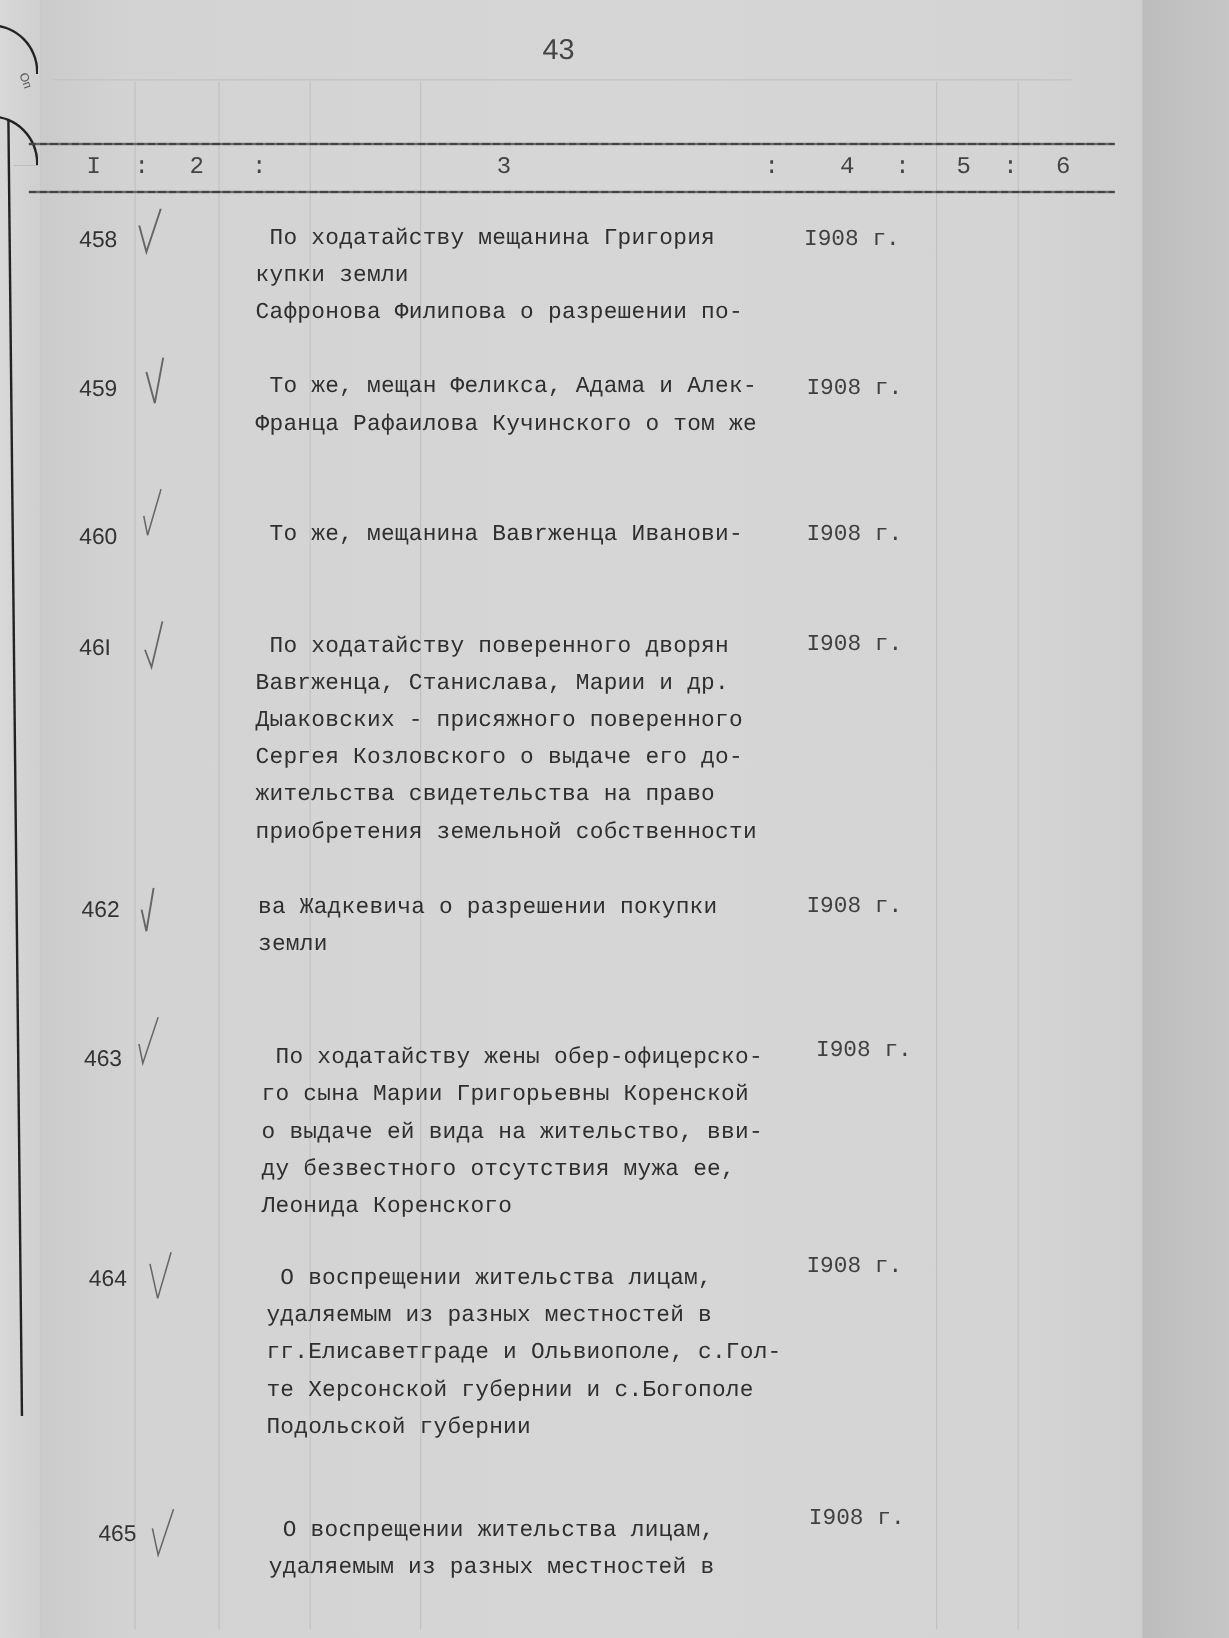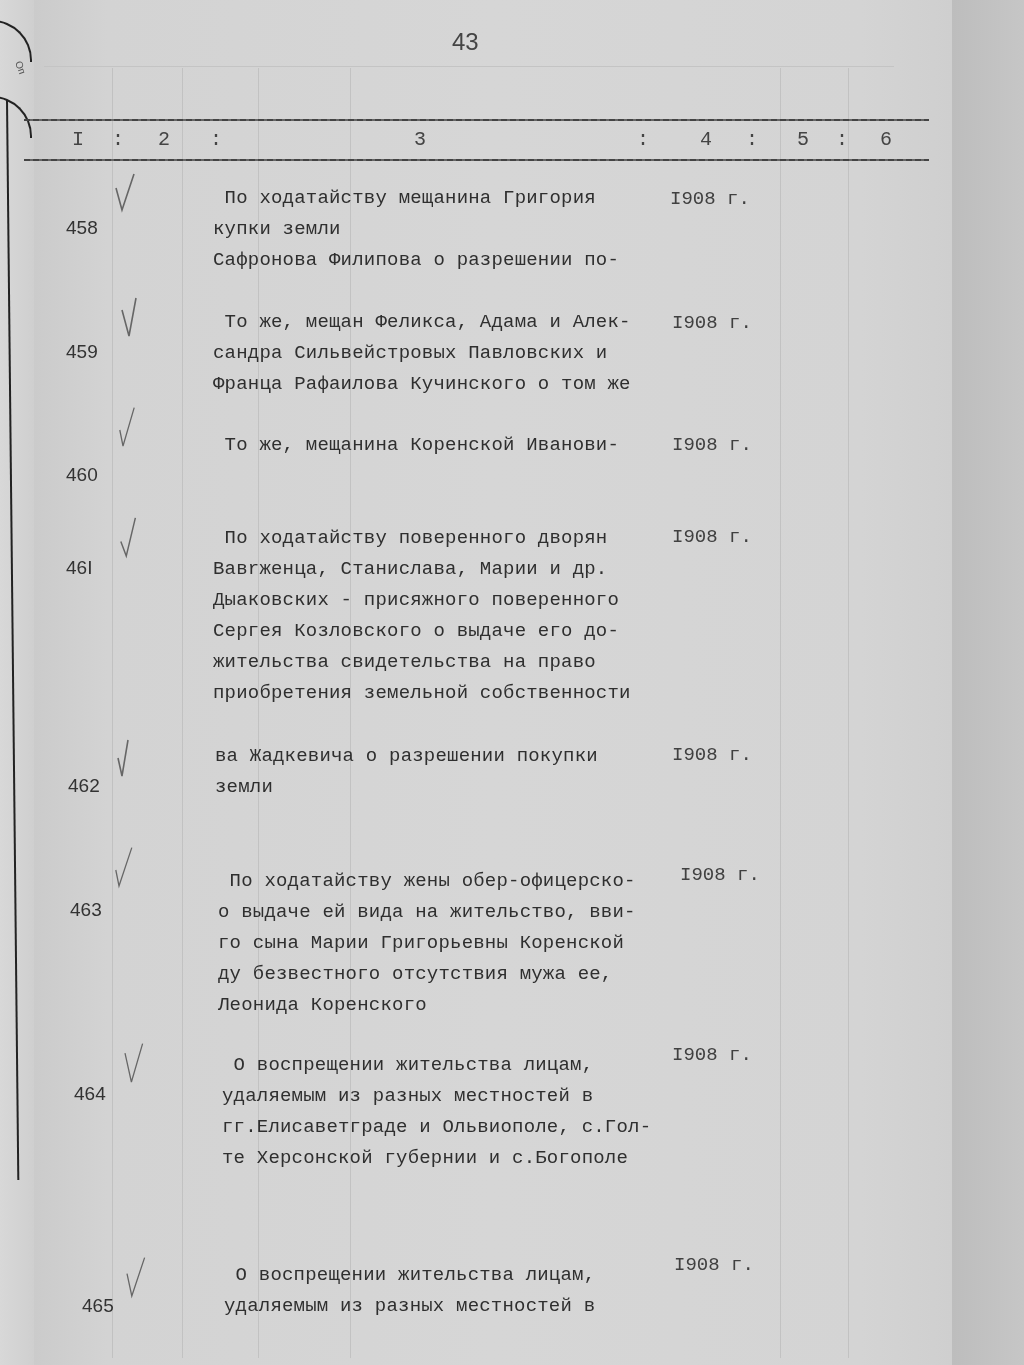--- a/index.html
+++ b/index.html
@@ -105,21 +105,20 @@
     .entry {
       position: absolute;
       left: 0; width: 1024px;
     }
     .entry-num {
       position: absolute;
       font-size: 19px;
       color: #333;
       font-family: "Liberation Sans", sans-serif;
       letter-spacing: 0px;
-      margin-top: 27px;
     }
     .check {
       position: absolute;
       width: 22px;
       height: 40px;
     }
     .check svg {
       width: 100%; height: 100%;
       overflow: visible;
     }
@@ -189,32 +188,32 @@
   <div class="entry-year" style="left:670px; top:188px;">I908 г.</div>
 </div>
 
 <div class="entry">
   <div class="entry-num" style="left:66px; top:314px;">459</div>
   <div class="check" style="left:120px; top:296px;">
     <svg viewBox="0 0 22 40">
         <path d="M2 14 L9 40 L16 2" fill="none" stroke="#666" stroke-width="1.6"></path>
       </svg>
   </div>
-  <div class="entry-text" style="left:213px; top:307px;"><div> То же, мещан Феликса, Адама и Алек-</div><div>сандра Сильвейстровых Павловских и</div><div>Франца Рафаилова Кучинского о том же</div></div>
+  <div class="entry-text" style="left:213px; top:307px;"><div> То же, мещан Феликса, Адама и Алек-</div><div>Франца Рафаилова Кучинского о том же</div></div>
   <div class="entry-year" style="left:672px; top:312px;">I908 г.</div>
 </div>
 
 <div class="entry">
   <div class="entry-num" style="left:66px; top:437px;">460</div>
   <div class="check" style="left:116px; top:406px;">
     <svg viewBox="0 0 22 50">
         <path d="M2 30 L6 50 L20 2" fill="none" stroke="#666" stroke-width="1.6"></path>
       </svg>
   </div>
-  <div class="entry-text" style="left:213px; top:430px;"><div> То же, мещанина Коренской Иванови-</div></div>
+  <div class="entry-text" style="left:213px; top:430px;"><div> То же, мещанина Вавrженца Иванови-</div></div>
   <div class="entry-year" style="left:672px; top:434px;">I908 г.</div>
 </div>
 
 <div class="entry">
   <div class="entry-num" style="left:66px; top:530px;">46I</div>
   <div class="check" style="left:118px; top:516px;">
     <svg viewBox="0 0 22 44">
         <path d="M2 28 L8 44 L18 2" fill="none" stroke="#666" stroke-width="1.6"></path>
       </svg>
   </div>
@@ -233,32 +232,32 @@
   <div class="entry-year" style="left:672px; top:744px;">I908 г.</div>
 </div>
 
 <div class="entry">
   <div class="entry-num" style="left:70px; top:872px;">463</div>
   <div class="check" style="left:112px; top:846px;">
     <svg viewBox="0 0 22 50">
         <path d="M2 30 L6 50 L22 2" fill="none" stroke="#666" stroke-width="1.6"></path>
       </svg>
   </div>
-  <div class="entry-text" style="left:218px; top:866px;"><div> По ходатайству жены обер-офицерско-</div><div>о выдаче ей вида на жительство, вви-</div><div>го сына Марии Григорьевны Коренской</div><div>ду безвестного отсутствия мужа ее,</div><div>Леонида Коренского</div></div>
+  <div class="entry-text" style="left:218px; top:866px;"><div> По ходатайству жены обер-офицерско-</div><div>го сына Марии Григорьевны Коренской</div><div>о выдаче ей вида на жительство, вви-</div><div>ду безвестного отсутствия мужа ее,</div><div>Леонида Коренского</div></div>
   <div class="entry-year" style="left:680px; top:864px;">I908 г.</div>
 </div>
 
 <div class="entry">
   <div class="entry-num" style="left:74px; top:1056px;">464</div>
   <div class="check" style="left:122px; top:1042px;">
     <svg viewBox="0 0 24 50">
         <path d="M2 14 L10 50 L24 2" fill="none" stroke="#666" stroke-width="1.6"></path>
       </svg>
   </div>
-  <div class="entry-text" style="left:222px; top:1050px;"><div> О воспрещении жительства лицам,</div><div>удаляемым из разных местностей в</div><div>гг.Елисаветграде и Ольвиополе, с.Гол-</div><div>те Херсонской губернии и с.Богополе</div></div>
+  <div class="entry-text" style="left:222px; top:1050px;"><div> О воспрещении жительства лицам,</div><div>удаляемым из разных местностей в</div><div>гг.Елисаветграде и Ольвиополе, с.Гол-</div><div>те Херсонской губернии и с.Богополе</div><div>Подольской губернии</div></div>
   <div class="entry-year" style="left:672px; top:1044px;">I908 г.</div>
 </div>
 
 <div class="entry">
   <div class="entry-num" style="left:82px; top:1268px;">465</div>
   <div class="check" style="left:124px; top:1256px;">
     <svg viewBox="0 0 24 50">
         <path d="M2 22 L8 50 L24 2" fill="none" stroke="#666" stroke-width="1.6"></path>
       </svg>
   </div>

